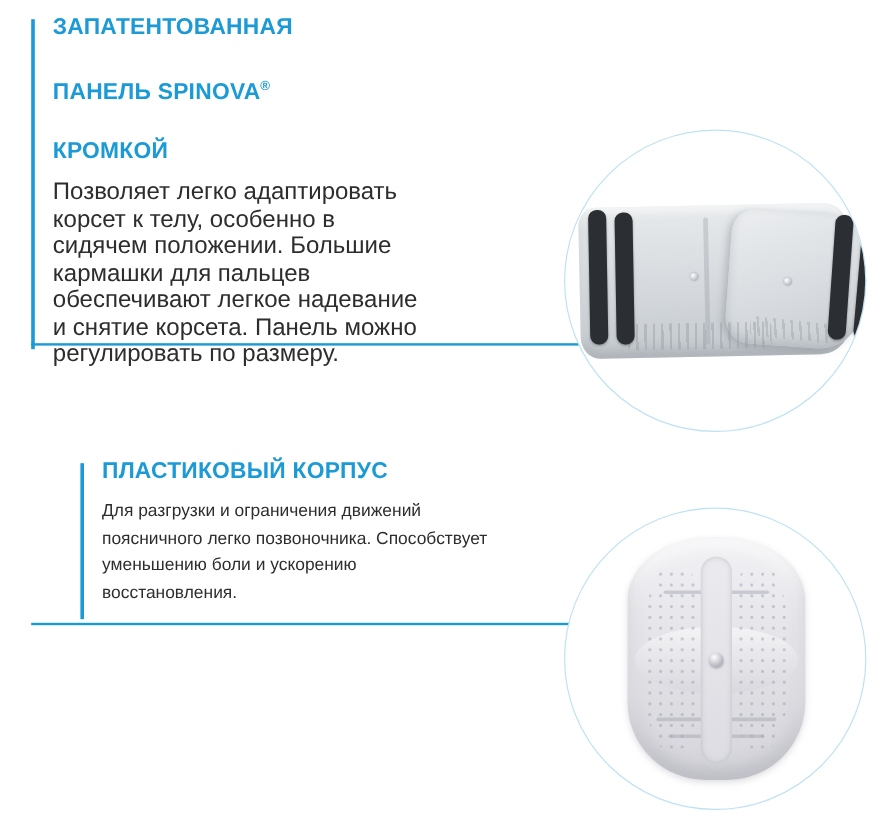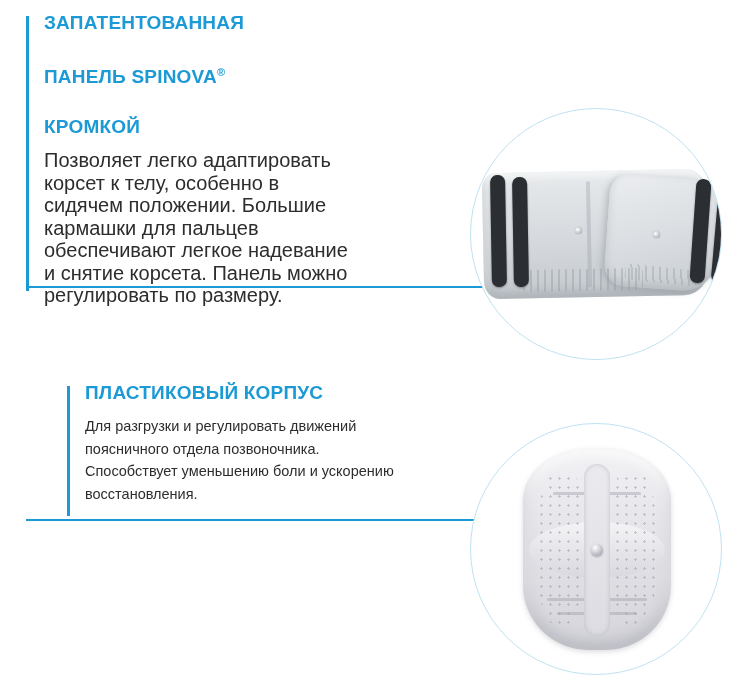--- a/index.html
+++ b/index.html
@@ -327,21 +327,21 @@
       <div class="strap s2"></div>
       <div class="strap s3"></div>
       <div class="strap s4"></div>
     </div>
   </div>
 
   <div class="section" id="sec2">
     <div class="accent-rule"></div>
     <div id="sec2-inner">
       <h2 class="block-title">ПЛАСТИКОВЫЙ КОРПУС</h2>
-      <p class="block-body">Для разгрузки и регулировать движений поясничного отдела позвоночника. Способствует уменьшению боли
+      <p class="block-body">Для разгрузки и ограничения движений поясничного легко позвоночника. Способствует уменьшению боли
 и ускорению восстановления.</p>
     </div>
   </div>
 
   <div class="connector-h" style="left:26px; top:519px; width:488px;"></div>
   <div class="connector-dot" style="left:508px; top:514px;"></div>
 
   <div class="photo-circle" id="circle2">
     <div class="shell-wrap">
       <div class="shell-body">

